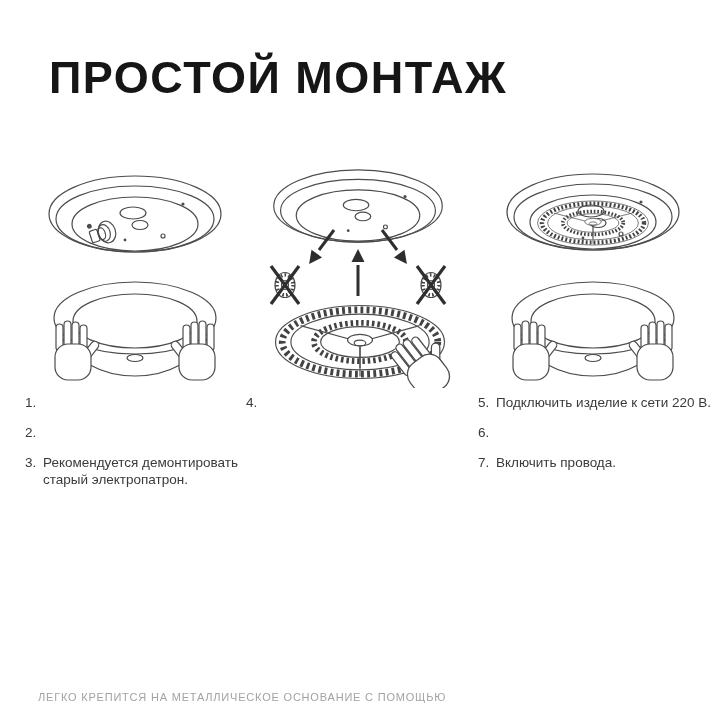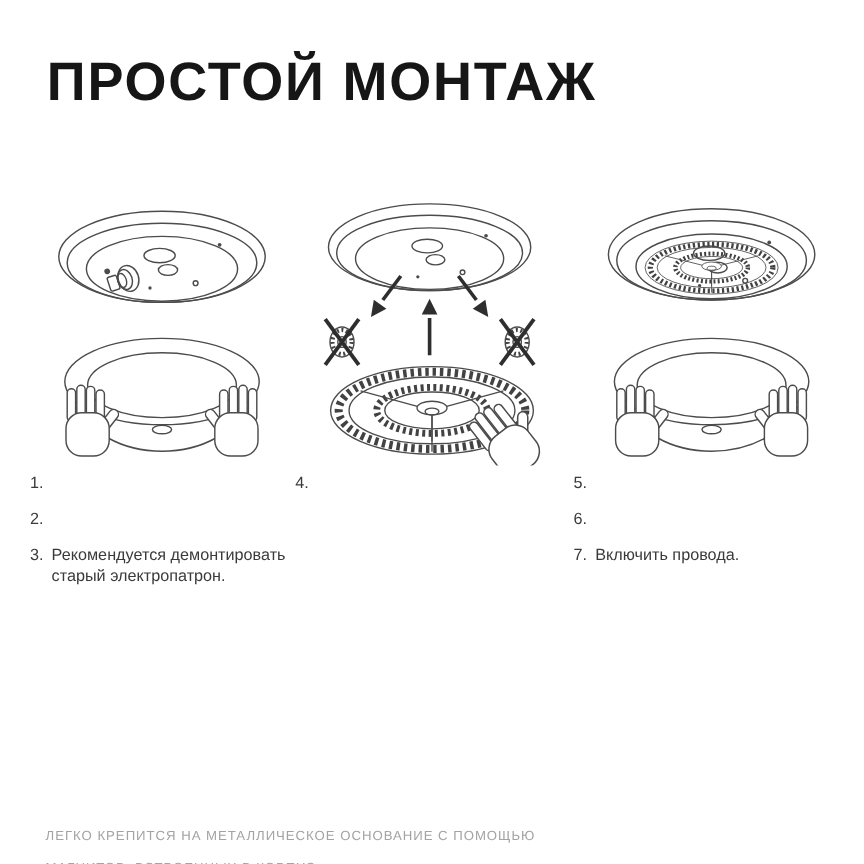--- a/index.html
+++ b/index.html
@@ -1,18 +1,18 @@
 <!DOCTYPE html>
 <html><head>
 <meta charset="utf-8">
 <style>
   html,body{margin:0;padding:0;background:#ffffff;}
   #page{position:relative;width:720px;height:720px;background:#ffffff;overflow:hidden;
         font-family:"Liberation Sans", sans-serif;}
-  #title{position:absolute;left:36px;top:42px;margin:3px;font-size:45px;font-weight:700;
+  #title{position:absolute;left:36px;top:42px;margin:13px;font-size:45px;font-weight:700;
          color:#161616;letter-spacing:1.5px;line-height:1;}
   .fig{position:absolute;}
   #fig1{left:25px;top:168px;}
   #fig2{left:252px;top:166px;}
   #fig3{left:487px;top:168px;}
   .stepcol{position:absolute;top:394px;font-size:13.5px;line-height:17px;color:#3a3a3a;}
   #col1{left:25px;width:218px;}
   #col2{left:246px;width:228px;}
   #col3{left:478px;width:240px;}
   .step{display:flex;margin-bottom:13px;}
@@ -155,20 +155,21 @@
 
   <div id="col2" class="stepcol">
     <div class="step">
       <span class="num">4.</span>
     </div>
   </div>
 
   <div id="col3" class="stepcol">
     <div class="step">
       <span class="num">5.</span>
+      <div class="txt">Подключить изделие к сети 220 В.</div>
     </div>
     <div class="step">
       <span class="num">6.</span>
     </div>
     <div class="step">
       <span class="num">7.</span>
       <div class="txt">Включить провода.</div>
     </div>
   </div>
 

